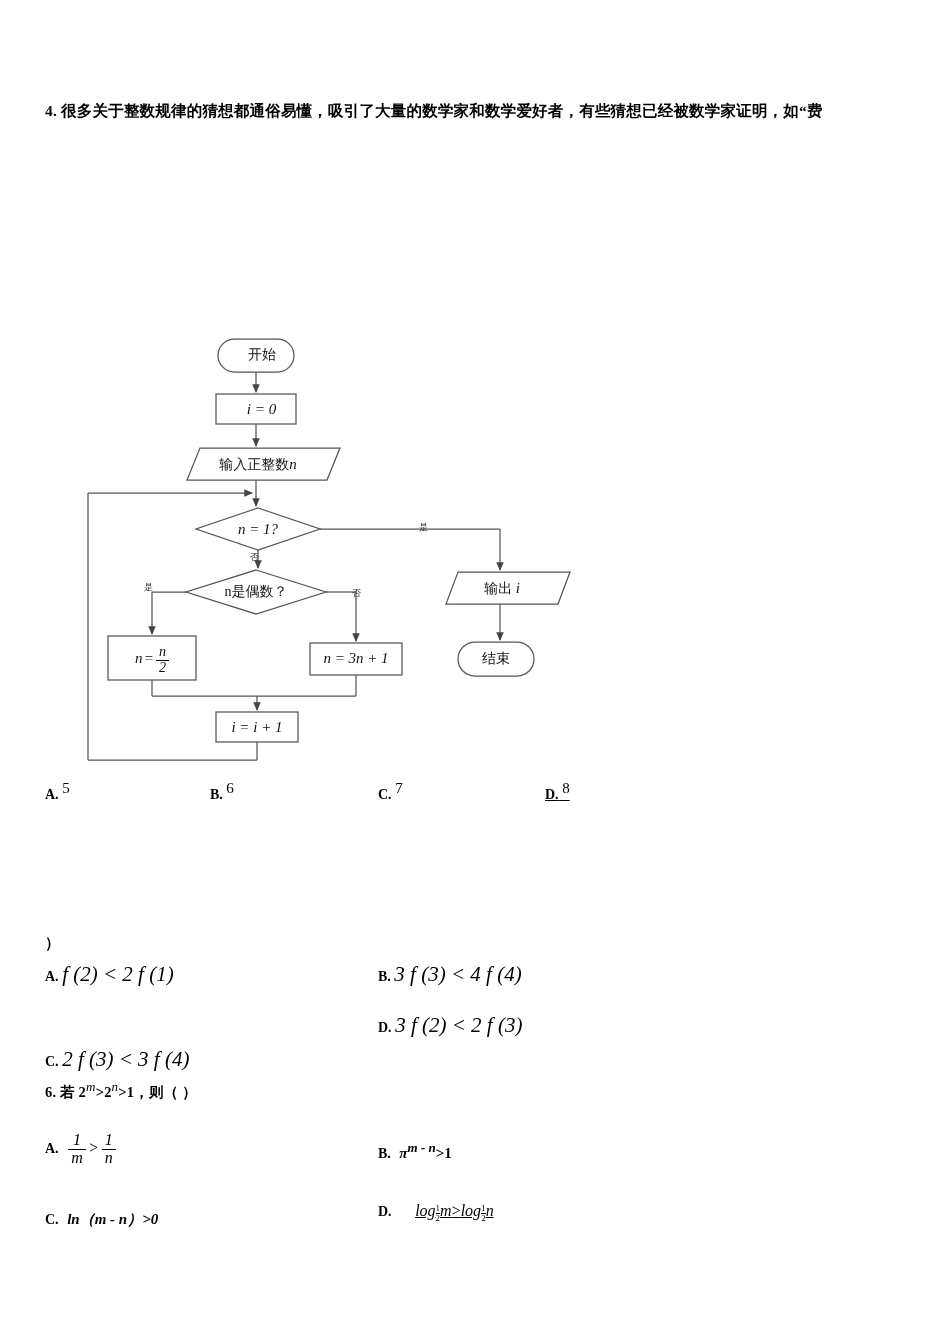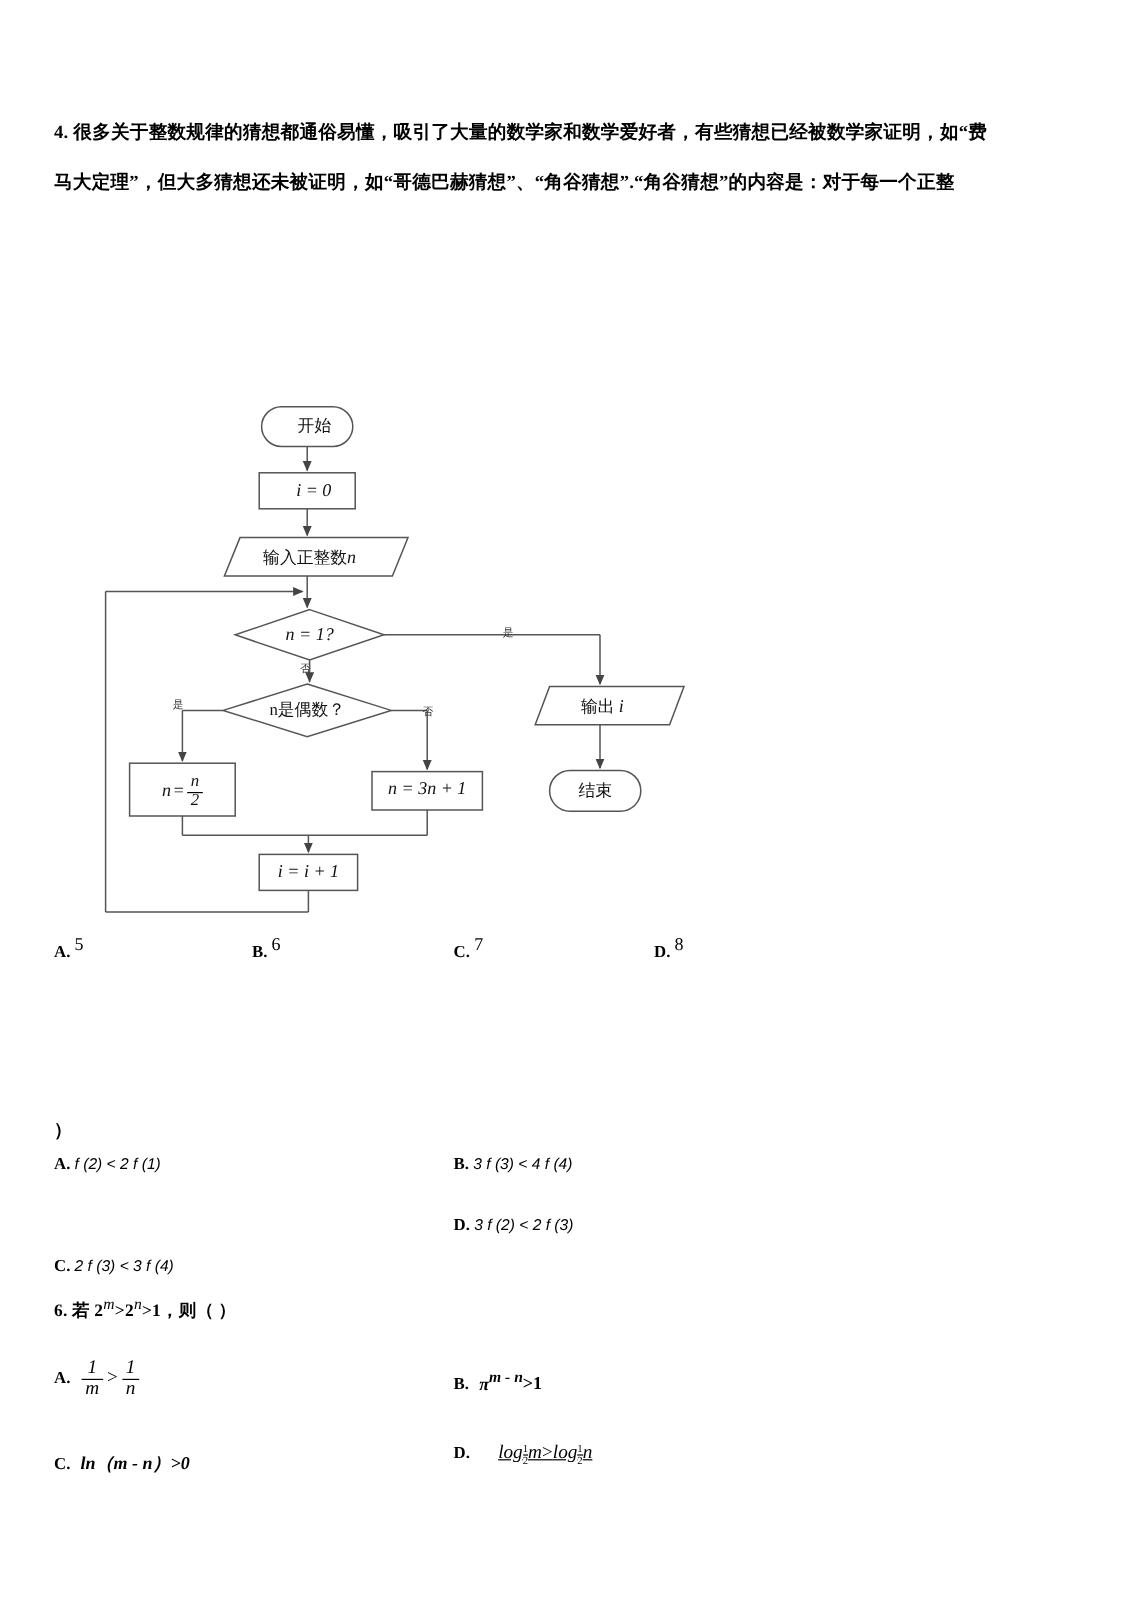--- a/index.html
+++ b/index.html
@@ -62,22 +62,22 @@
     font-weight: bold;
     white-space: nowrap;
   }
   .opt .lbl {
     font-weight: bold;
     font-size: 14px;
   }
   .opt .val {
     font-weight: normal;
     font-style: italic;
-    font-size: 13px;
-    font-family: Liberation Sans, sans-serif;
+    font-size: 21px;
+    font-family: Liberation Serif, serif;
   }
   .opt .valsup {
     font-weight: normal;
     font-size: 15px;
     font-family: "Liberation Serif", serif;
     vertical-align: super;
     font-style: normal;
   }
 
   
@@ -141,21 +141,20 @@
     font-size: 15px;
   }
 </style>
 </head>
 <body>
 
 <div class="page">
 
   <div class="qtext" style="left:45px; top:88px;">4. 很多关于整数规律的猜想都通俗易懂，吸引了大量的数学家和数学爱好者，有些猜想已经被数学家证明，如“费</div>
 
-  <div class="qtext" style="left:45px; top:130px;">马大定理”，但大多猜想还未被证明，如“哥德巴赫猜想”、“角谷猜想”.“角谷猜想”的内容是：对于每一个正整</div>
 
 
 
   <svg id="flowchart" viewBox="0 0 950 1344" xmlns="http://www.w3.org/2000/svg">
     <defs>
       <marker id="arrow" markerWidth="9" markerHeight="9" refX="6.2" refY="3" orient="auto" markerUnits="strokeWidth">
         <path d="M0,0 L0,6 L7,3 z" fill="#444"></path>
       </marker>
     </defs>
     <g stroke="#555" fill="none" stroke-width="1.25">
@@ -254,21 +253,21 @@
       <span class="valsup">5</span>
     </div>
     <div class="opt" style="left:165px;">
       <span class="lbl">B.</span>
       <span class="valsup">6</span>
     </div>
     <div class="opt" style="left:333px;">
       <span class="lbl">C.</span>
       <span class="valsup">7</span>
     </div>
-    <div class="opt" style="left:500px;">
+    <div class="opt" style="left:500px;text-decoration:underline;">
       <span class="lbl">D.</span>
       <span class="valsup">8</span>
     </div>
   </div>
 
 
   <div class="qtext" style="left:45px; top:920px; font-size:15px;">）</div>
 
   <div class="optrow" style="top:962px; height:34px;">
     <div class="opt" style="left:0px;">

